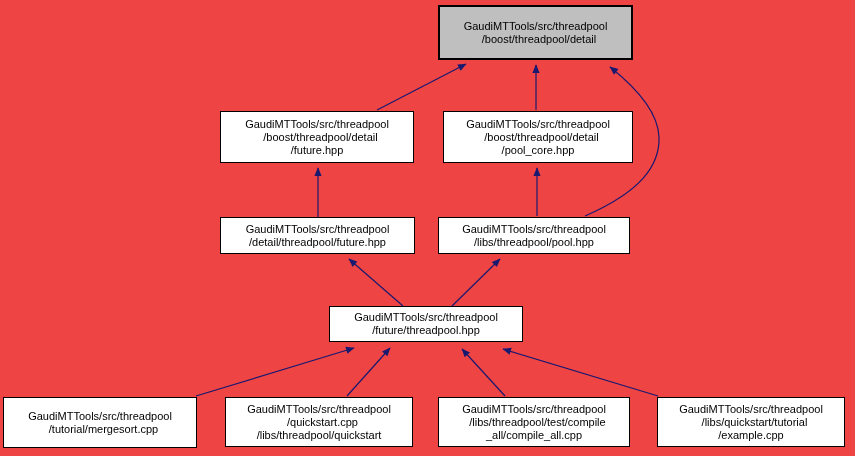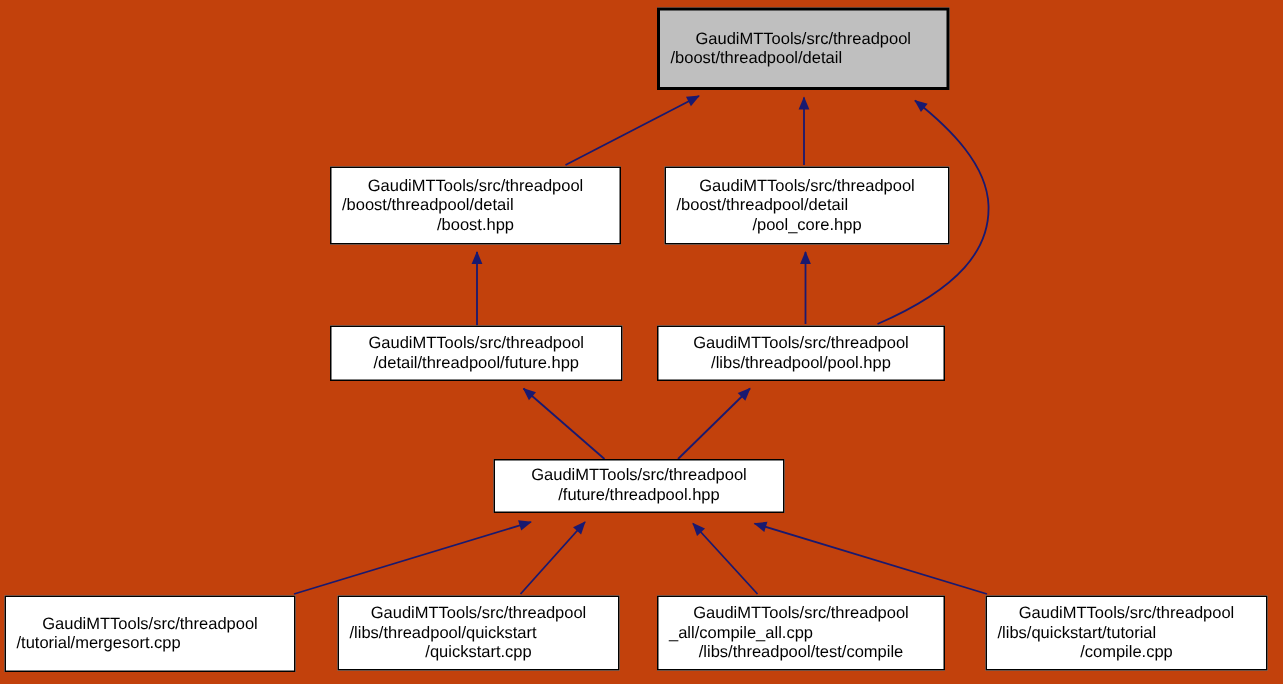--- a/index.html
+++ b/index.html
@@ -1,19 +1,19 @@
 <!DOCTYPE html>
 <html><head>
 <meta charset="utf-8">
 <style>
   html,body{margin:0;padding:0;background:#ffffff;}
   #canvas{
     position:relative;
     width:855px;height:456px;
-    background:#c2410c;
+    background:#ef4444;
     font-family:"Liberation Sans","DejaVu Sans",sans-serif;
     overflow:hidden;
   }
   #edges{position:absolute;left:0;top:0;width:855px;height:456px;}
   .node{
     position:absolute;
     box-sizing:border-box;
     background:#ffffff;
     border:1px solid #000000;
     display:flex;
@@ -23,21 +23,21 @@
     line-height:13px;
     color:#000000;
     cursor:pointer;
   }
   .node.highlight{
     background:#bfbfbf;
     border-width:2px;
     cursor:default;
   }
   .ln{text-align:center;white-space:nowrap;}
-  .three .ln:nth-child(2){text-align:left;padding-left:7px;}
+  .three .ln:nth-child(2){text-align:center;padding-left:7px;}
   .edge{stroke:#191970;stroke-width:1.2;fill:none;}
 </style>
 </head>
 <body>
 
 <div id="canvas">
 
   <svg id="edges" width="855" height="456" viewBox="0 0 855 456">
     <defs>
       <marker id="arrow" viewBox="0 0 10 10" refX="8.8" refY="5" markerWidth="11" markerHeight="9" markerUnits="userSpaceOnUse" orient="auto">
@@ -58,21 +58,21 @@
   </svg>
 
   <div class="node three highlight" style="left:438px;top:5px;width:195px;height:55px">
     <div class="ln">GaudiMTTools/src/threadpool</div>
     <div class="ln">/boost/threadpool/detail</div>
   </div>
 
   <div class="node three" style="left:220px;top:111px;width:194px;height:52px">
     <div class="ln">GaudiMTTools/src/threadpool</div>
     <div class="ln">/boost/threadpool/detail</div>
-    <div class="ln">/boost.hpp</div>
+    <div class="ln">/future.hpp</div>
   </div>
 
   <div class="node three" style="left:443px;top:111px;width:190px;height:52px">
     <div class="ln">GaudiMTTools/src/threadpool</div>
     <div class="ln">/boost/threadpool/detail</div>
     <div class="ln">/pool_core.hpp</div>
   </div>
 
   <div class="node" style="left:220px;top:217px;width:195px;height:37px">
     <div class="ln">GaudiMTTools/src/threadpool</div>
@@ -89,29 +89,29 @@
     <div class="ln">/future/threadpool.hpp</div>
   </div>
 
   <div class="node three" style="left:3px;top:397px;width:194px;height:51px">
     <div class="ln">GaudiMTTools/src/threadpool</div>
     <div class="ln">/tutorial/mergesort.cpp</div>
   </div>
 
   <div class="node three" style="left:225px;top:397px;width:188px;height:50px">
     <div class="ln">GaudiMTTools/src/threadpool</div>
+    <div class="ln">/quickstart.cpp</div>
     <div class="ln">/libs/threadpool/quickstart</div>
-    <div class="ln">/quickstart.cpp</div>
   </div>
 
   <div class="node three" style="left:438px;top:397px;width:192px;height:50px">
     <div class="ln">GaudiMTTools/src/threadpool</div>
+    <div class="ln">/libs/threadpool/test/compile</div>
     <div class="ln">_all/compile_all.cpp</div>
-    <div class="ln">/libs/threadpool/test/compile</div>
   </div>
 
   <div class="node three" style="left:657px;top:397px;width:188px;height:50px">
     <div class="ln">GaudiMTTools/src/threadpool</div>
     <div class="ln">/libs/quickstart/tutorial</div>
-    <div class="ln">/compile.cpp</div>
+    <div class="ln">/example.cpp</div>
   </div>
 
 </div>
 
 </body></html>

